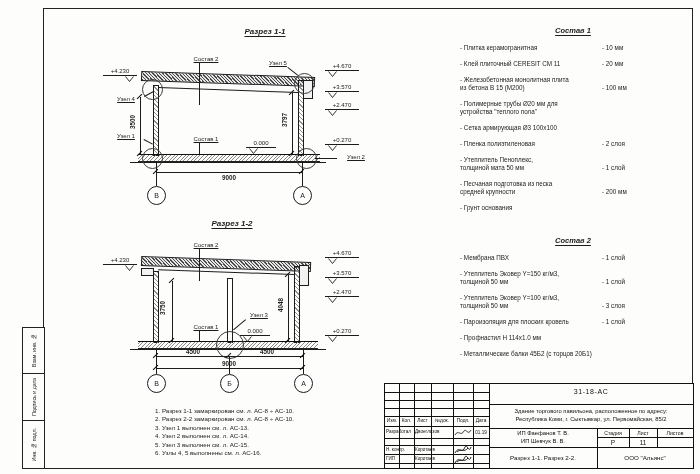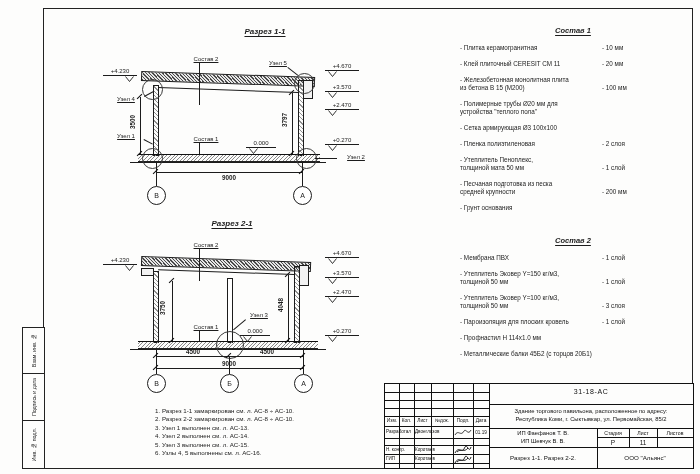--- a/index.html
+++ b/index.html
@@ -142,21 +142,21 @@
   <div class="ln" style="left:156px;top:161px;width:1px;height:25px;"></div>
   <div class="ln" style="left:302px;top:161px;width:1px;height:25px;"></div>
   <div class="ln" style="left:156px;top:172px;width:147px;height:1px;"></div>
   <div class="tick" style="left:152px;top:171px;"></div>
   <div class="tick" style="left:298px;top:171px;"></div>
   <div class="txt dim" style="left:203px;top:174px;width:52px;">9000</div>
 
   <div class="bubble" style="left:147px;top:186px;">В</div>
   <div class="bubble" style="left:293px;top:186px;">А</div>
 
-  <div class="txt sec-title" style="left:172px;top:219px;width:120px;">Разрез 2-1</div>
+  <div class="txt sec-title" style="left:172px;top:219px;width:120px;">Разрез 1-2</div>
 
   <div class="roof" style="left:141px;top:262px;width:168px;height:8px;transform:rotate(2deg);transform-origin:100% 50%;"></div>
   <div class="cap" style="left:141px;top:268px;width:11px;height:6px;"></div>
   <div class="cap" style="left:299px;top:265px;width:8px;height:19px;"></div>
   <div class="wall" style="left:153px;top:271px;width:4px;height:70px;"></div>
   <div class="wall" style="left:294px;top:266px;width:4px;height:75px;"></div>
   <div class="abs" style="left:227px;top:278px;width:4px;height:63px;border:1px solid #1c1c1c;background:#fff;"></div>
   <div class="ln" style="left:158px;top:274px;width:136px;height:1px;transform:rotate(2deg);transform-origin:100% 50%;"></div>
   <div class="floor" style="left:138px;top:341px;width:180px;height:6px;"></div>
   <div class="ln" style="left:130px;top:349px;width:196px;height:1.4px;"></div>

